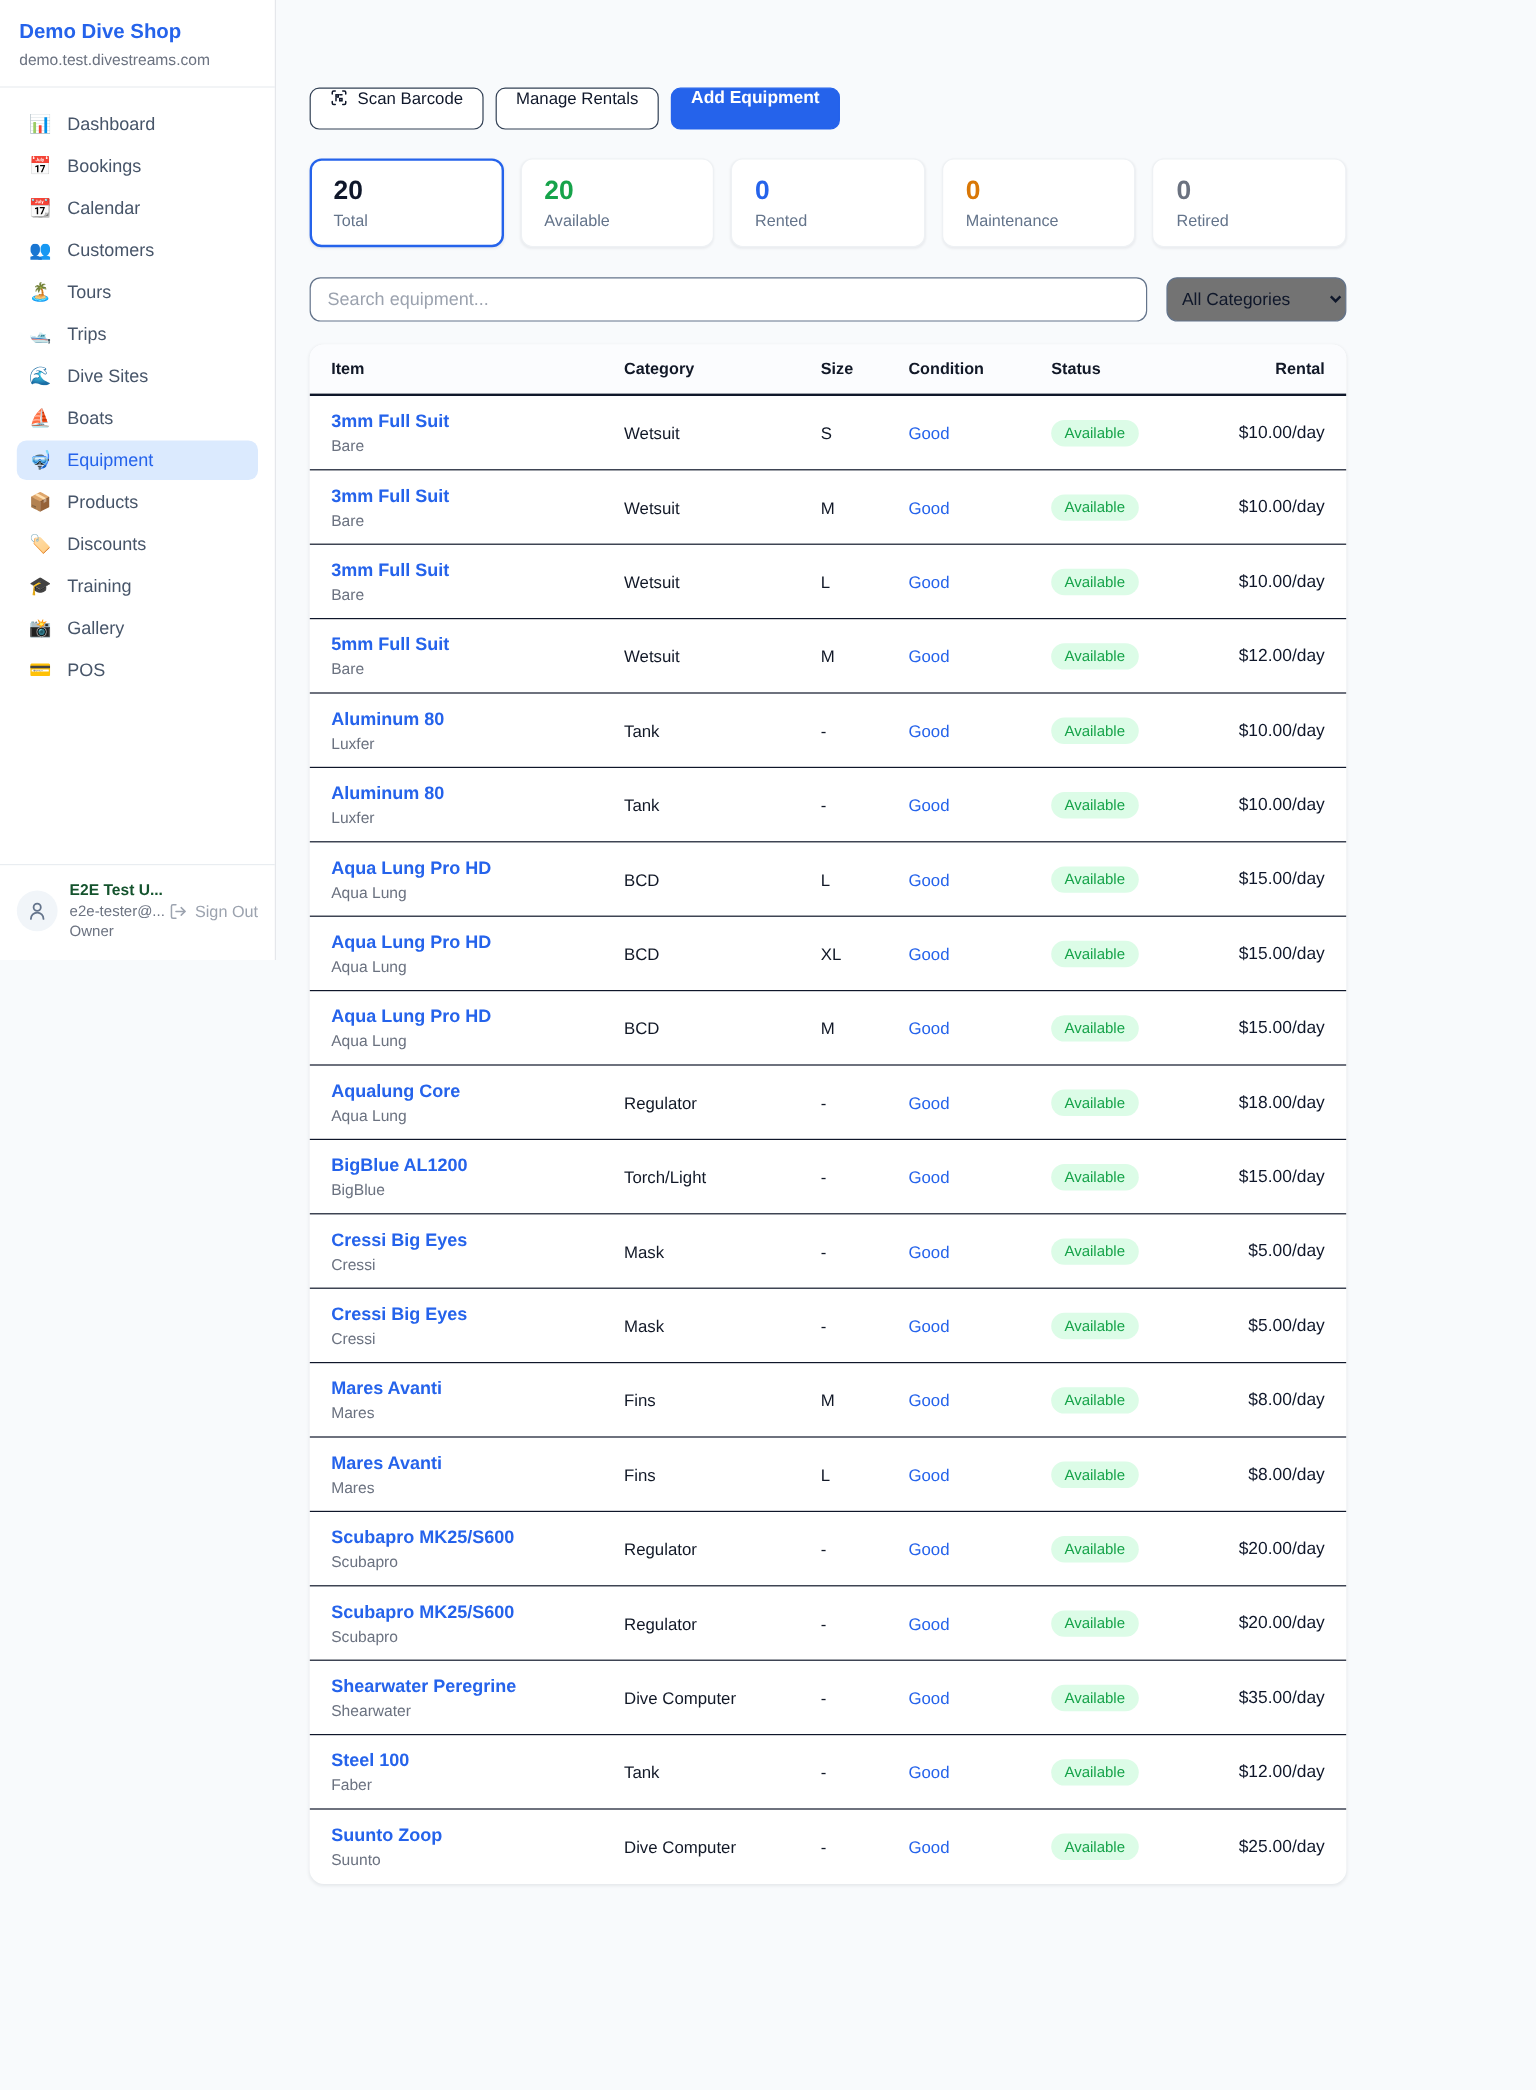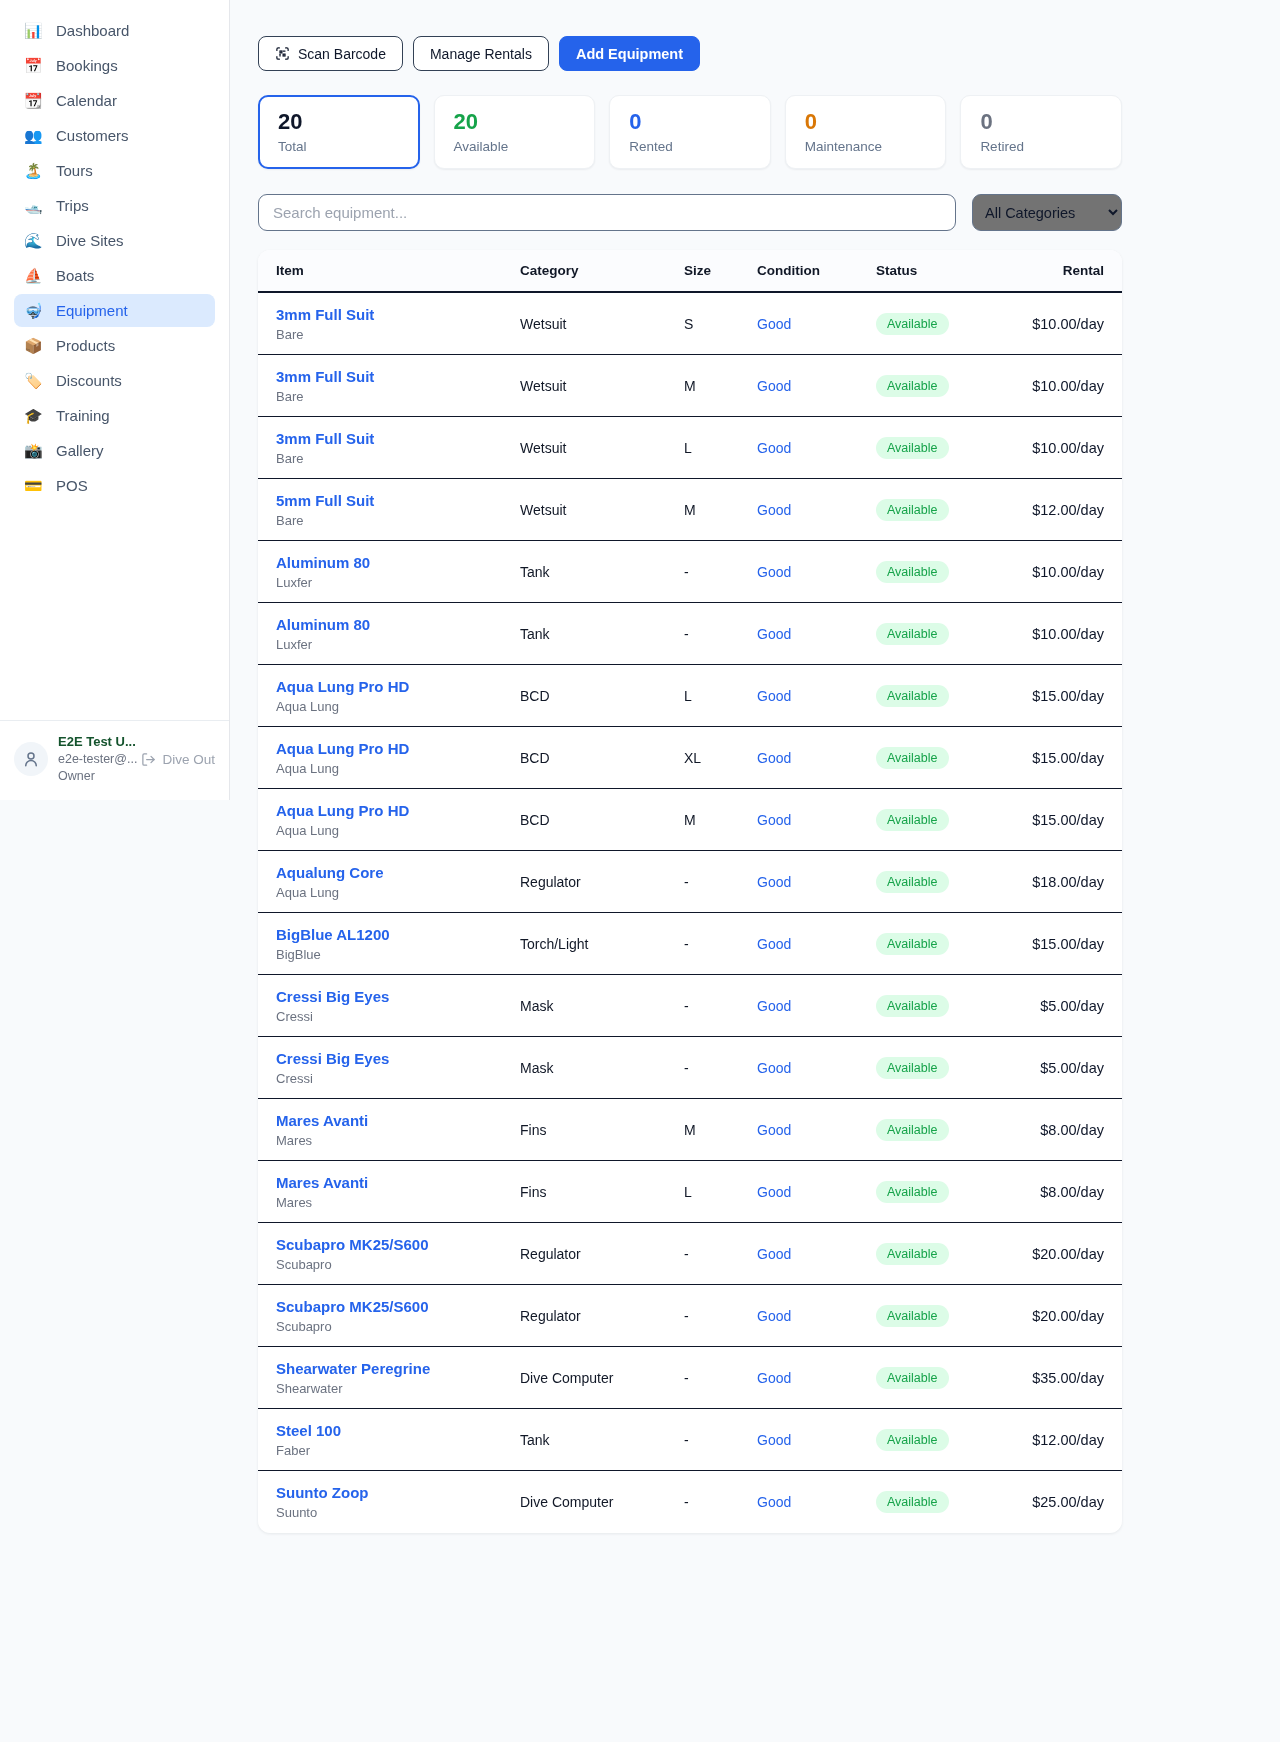--- a/index.html
+++ b/index.html
@@ -57,23 +57,23 @@
   }
 
   
   .main { position:absolute; left:258px; top:28px; width:864px; padding-bottom:30px; }
 
   .page-header { display:flex; justify-content:space-between; align-items:flex-start; }
   .page-title { font-size:24px; font-weight:700; color:#0f172a; letter-spacing:-0.3px; }
   .page-subtitle { font-size:14px; color:#6b7280; margin-top:7px; }
   .header-actions { display:flex; gap:10px; margin-top:8px; }
   .btn {
-    height:35px; border-radius:8px; padding:16px 16px;
-    display:inline-flex; align-items:center; gap:8px;
-    font-size:14px; cursor:pointer; font-family:inherit; white-space:nowrap;
+    height:35px; border-radius:8px; padding:0 16px;
+    display:inline-flex; align-items:flex-start; gap:8px;
+    font-size:14px; cursor:pointer; font-family:inherit; white-space:nowrap;margin-top:37px;
   }
   .btn-outline { background:#fff; border:1px solid #334155; color:#0f172a; font-weight:500; }
   .btn-primary { background:#2563eb; border:1px solid #2563eb; color:#fff; font-weight:600; font-size:14.5px; }
 
   .stats { display:flex; gap:14px; margin-top:24px; }
   .stat-card {
     flex:1 1 0; background:#fff;
     border:1px solid #eef1f4; border-radius:10px;
     padding:13px 19px 14px;
     box-shadow:0 1px 2px rgba(16,24,40,.06);
@@ -126,20 +126,24 @@
     background:#dcfce7; color:#16a34a;
     font-size:12.5px; font-weight:500;
     padding:4px 11px; border-radius:999px;
   }
   .rental-cell { text-align:right; font-size:14.5px; color:#0f172a; }
 </style>
 </head>
 <body>
 
 <aside class="sidebar">
+  <div class="brand">
+    <div class="brand-name">Demo Dive Shop</div>
+    <div class="brand-domain">demo.test.divestreams.com</div>
+  </div>
 
   <nav class="nav" id="nav-list">
       <div class="nav-item">
     <span class="nav-icon">📊</span>
     <span class="nav-label">Dashboard</span>
   </div>
       <div class="nav-item">
     <span class="nav-icon">📅</span>
     <span class="nav-label">Bookings</span>
   </div>
@@ -204,21 +208,21 @@
       <div class="user-name">E2E Test U...</div>
       <div class="user-email">e2e-tester@...</div>
       <div class="user-role">Owner</div>
     </div>
     <button class="signout">
       <svg width="15" height="15" viewBox="0 0 24 24" fill="none" stroke="currentColor" stroke-width="2" stroke-linecap="round" stroke-linejoin="round">
           <path d="M9 21H5a2 2 0 0 1-2-2V5a2 2 0 0 1 2-2h4"></path>
           <polyline points="16 17 21 12 16 7"></polyline>
           <line x1="21" y1="12" x2="9" y2="12"></line>
         </svg>
-      <span>Dive Out</span>
+      <span>Sign Out</span>
     </button>
   </div>
 </aside>
 
 <main class="main">
 
   <div class="page-header">
     <div class="header-actions">
       <button class="btn btn-outline">
         <svg width="15" height="15" viewBox="0 0 24 24" fill="none" stroke="currentColor" stroke-width="2" stroke-linecap="round">

